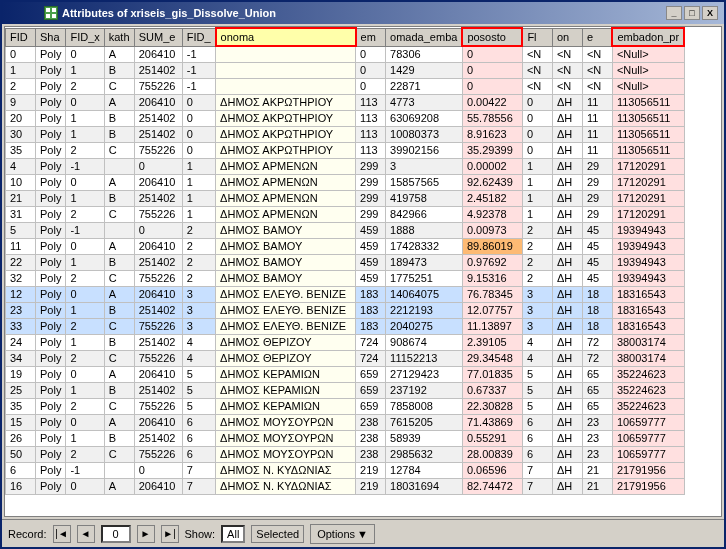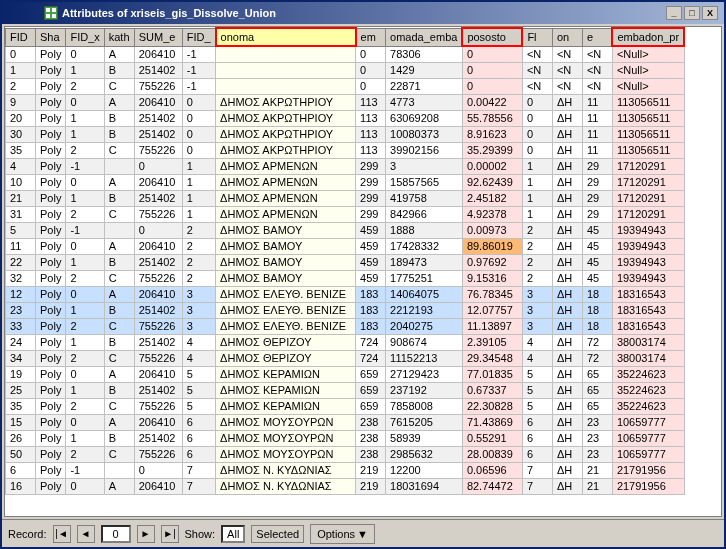--- a/index.html
+++ b/index.html
@@ -655,21 +655,21 @@
             </tr>
             <tr>
               <td>6</td>
               <td>Poly</td>
               <td>-1</td>
               <td></td>
               <td>0</td>
               <td>7</td>
               <td style="background: rgb(255, 255, 240);">ΔΗΜΟΣ Ν. ΚΥΔΩΝΙΑΣ</td>
               <td>219</td>
-              <td>12200</td>
+              <td>12784</td>
               <td style="background: rgb(255, 224, 224);">0.06596</td>
               <td>7</td>
               <td>ΔΗ</td>
               <td>21</td>
               <td style="background: rgb(255, 224, 224);">21791956</td>
             </tr>
             <tr>
               <td>16</td>
               <td>Poly</td>
               <td>0</td>

